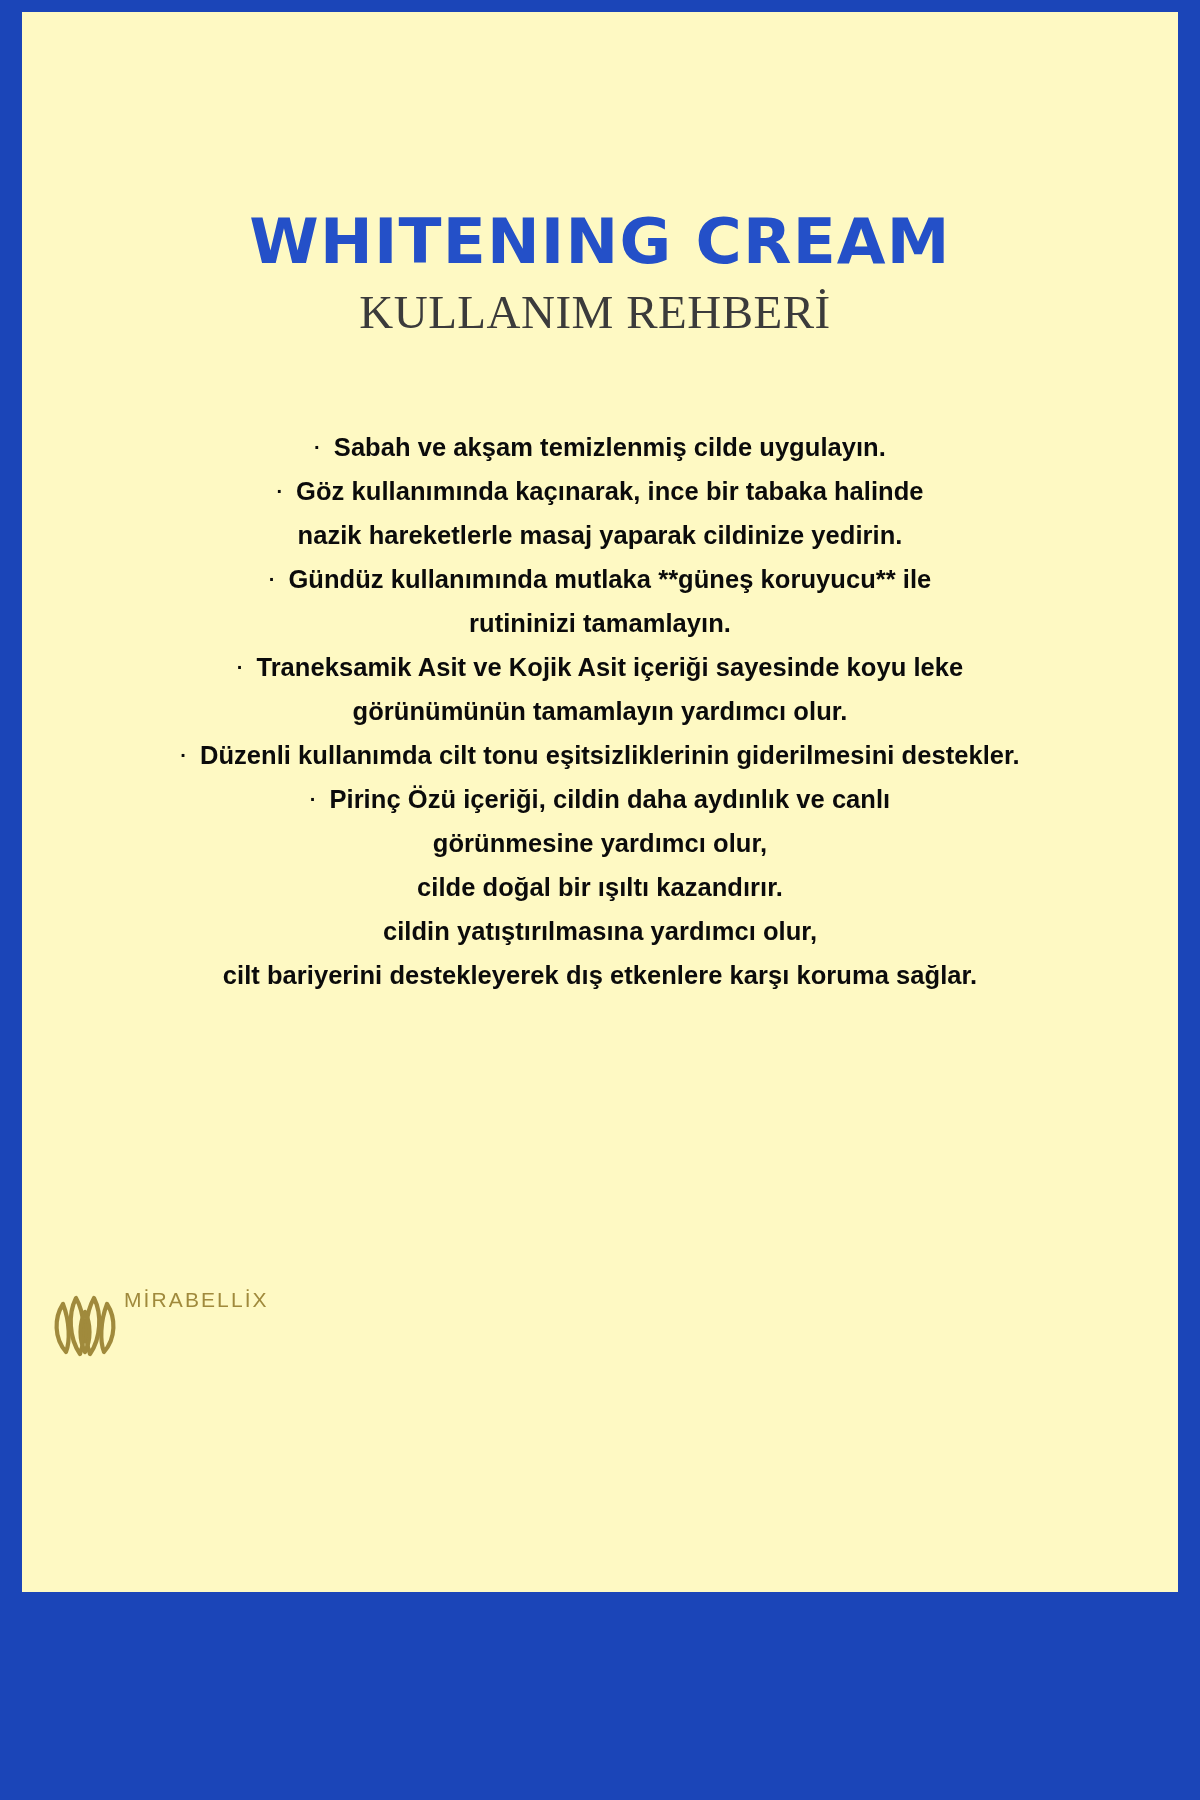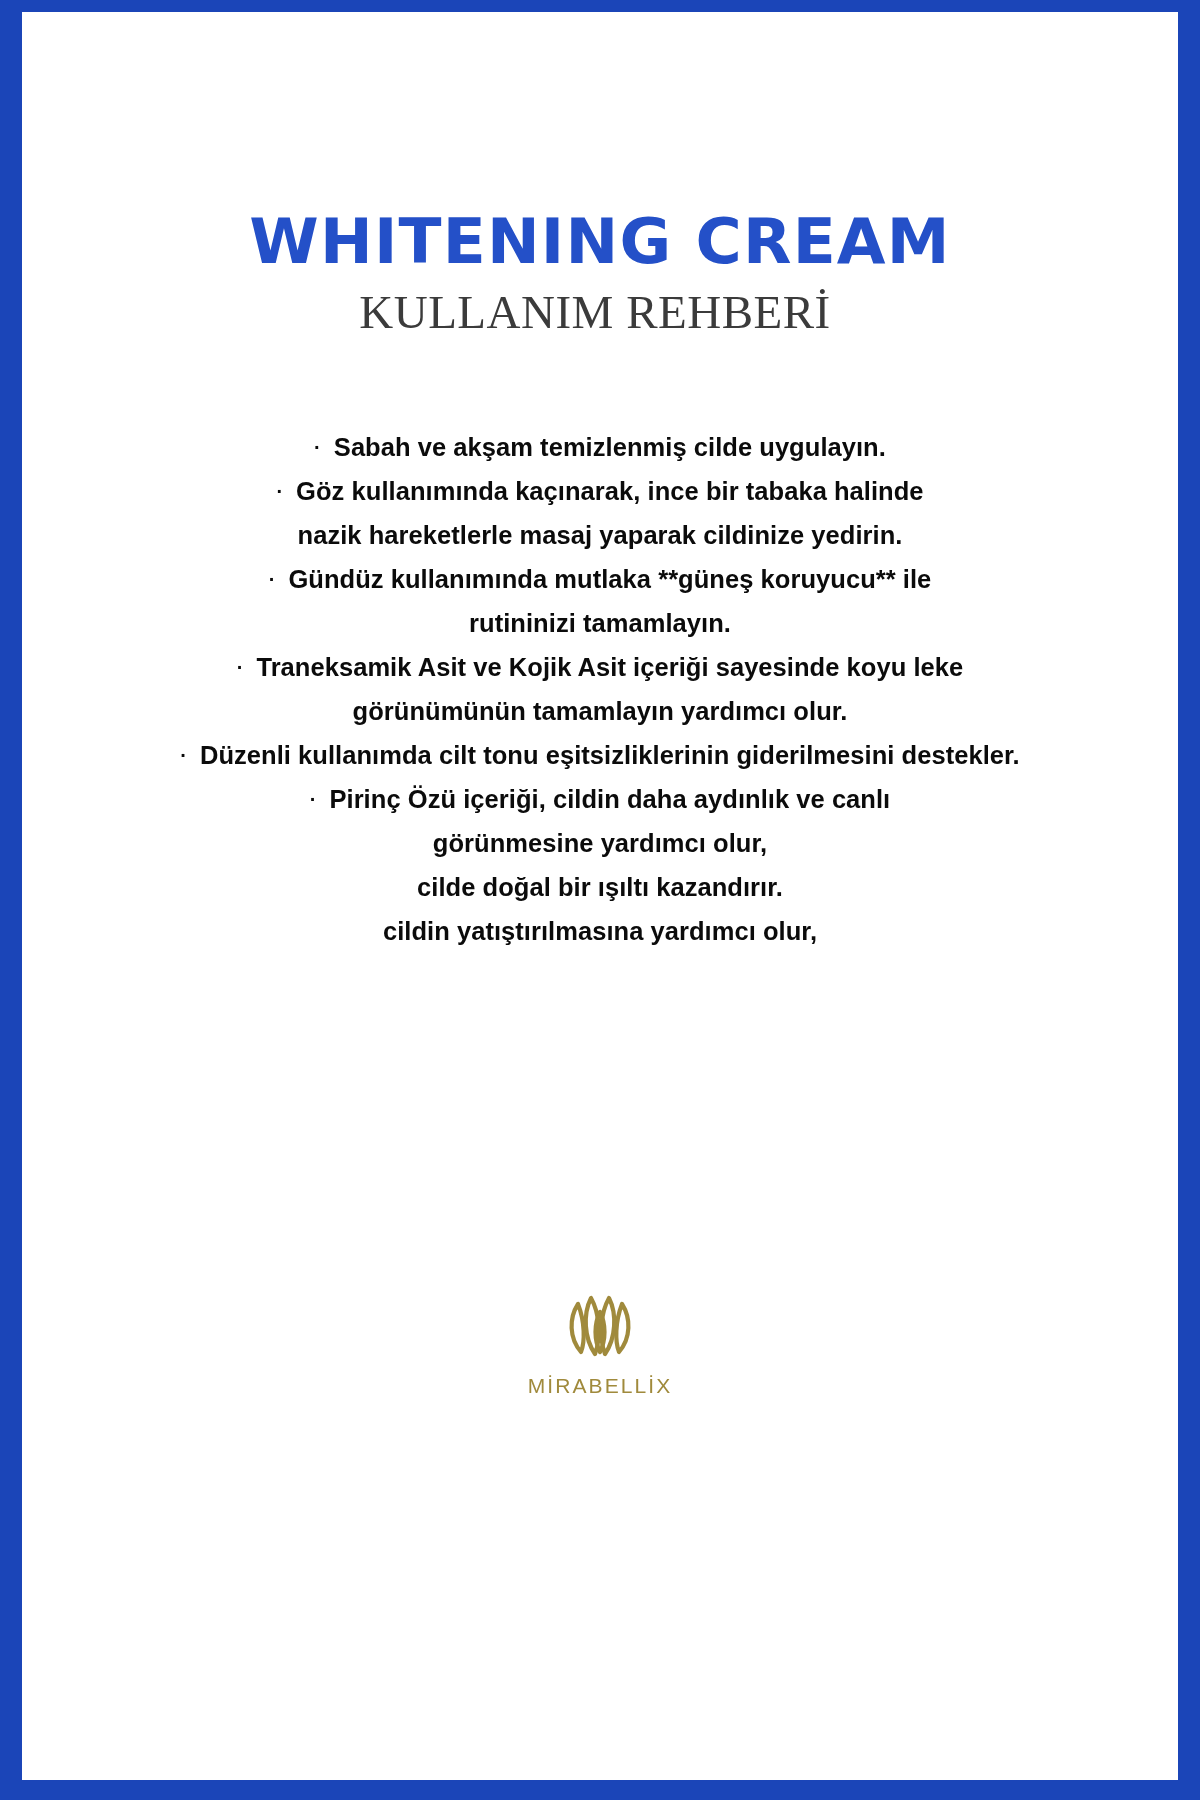--- a/index.html
+++ b/index.html
@@ -22,22 +22,22 @@
     height: 1800px;
     background: #1b45b8;
   }
 
   
   .page {
     position: absolute;
     left: 22px;
     top: 12px;
     width: 1156px;
-    height: 1768px;
-    background: #ffffff;
+    height: 1580px;
+    background: #fef9c3;
     box-sizing: border-box;
     display: flex;
     flex-direction: column;
     align-items: center;
   }
 
   .header {
     margin-top: 198px;
     width: 100%;
     text-align: center;
@@ -91,22 +91,23 @@
     
   }
 
   
   .logo-wrap {
     position: absolute;
     left: 0;
     right: 0;
     top: 1270px;
     display: flex;
-    flex-direction: column;
-    align-items: center;
+    flex-direction: row;
+    align-items: flex-start;
+    padding-left: 24px;
   }
 
   .logo-mark {
     width: 78px;
     height: 86px;
     display: block;
   }
 
   .logo-text {
     margin-top: 6px;
@@ -134,20 +135,21 @@
         <div class="line cont"><span>nazik hareketlerle masaj yaparak cildinize yedirin.</span></div>
         <div class="line"><span class="bullet">·</span><span>Gündüz kullanımında mutlaka **güneş koruyucu** ile</span></div>
         <div class="line cont"><span>rutininizi tamamlayın.</span></div>
         <div class="line"><span class="bullet">·</span><span>Traneksamik Asit ve Kojik Asit içeriği sayesinde koyu leke</span></div>
         <div class="line cont"><span>görünümünün tamamlayın yardımcı olur.</span></div>
         <div class="line"><span class="bullet">·</span><span>Düzenli kullanımda cilt tonu eşitsizliklerinin giderilmesini destekler.</span></div>
         <div class="line"><span class="bullet">·</span><span>Pirinç Özü içeriği, cildin daha aydınlık ve canlı</span></div>
         <div class="line cont"><span>görünmesine yardımcı olur,</span></div>
         <div class="line cont"><span>cilde doğal bir ışıltı kazandırır.</span></div>
         <div class="line cont"><span>cildin yatıştırılmasına yardımcı olur,</span></div>
+        <div class="line cont"><span>cilt bariyerini destekleyerek dış etkenlere karşı koruma sağlar.</span></div>
       </div>
 
     <div class="logo-wrap">
       <svg class="logo-mark" viewBox="0 0 78 86" aria-hidden="true">
         <g fill="none" stroke="#a08a3c" stroke-width="4.2" stroke-linecap="round" stroke-linejoin="round">
 
           <path d="M17 22 C8 36 8 56 20 70 C24 60 24 40 17 22 Z"></path>
 
           <path d="M61 22 C70 36 70 56 58 70 C54 60 54 40 61 22 Z"></path>
 

